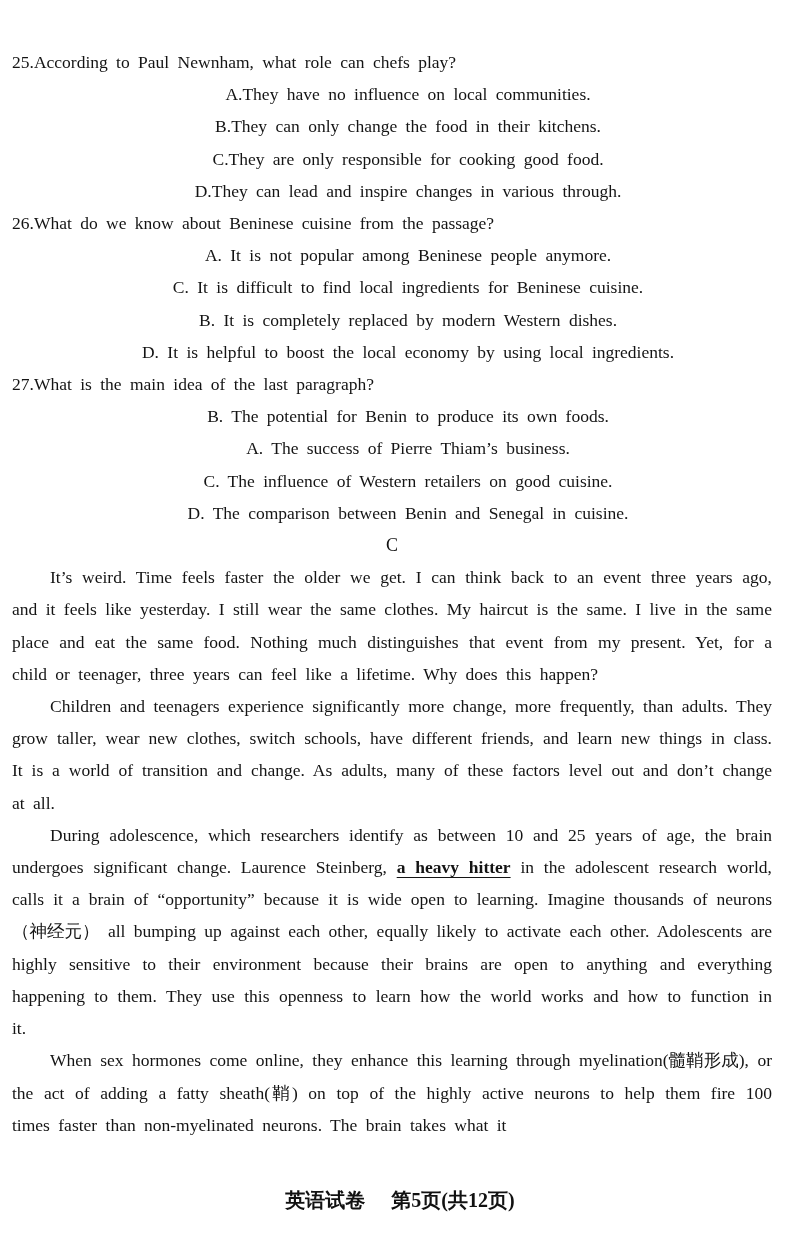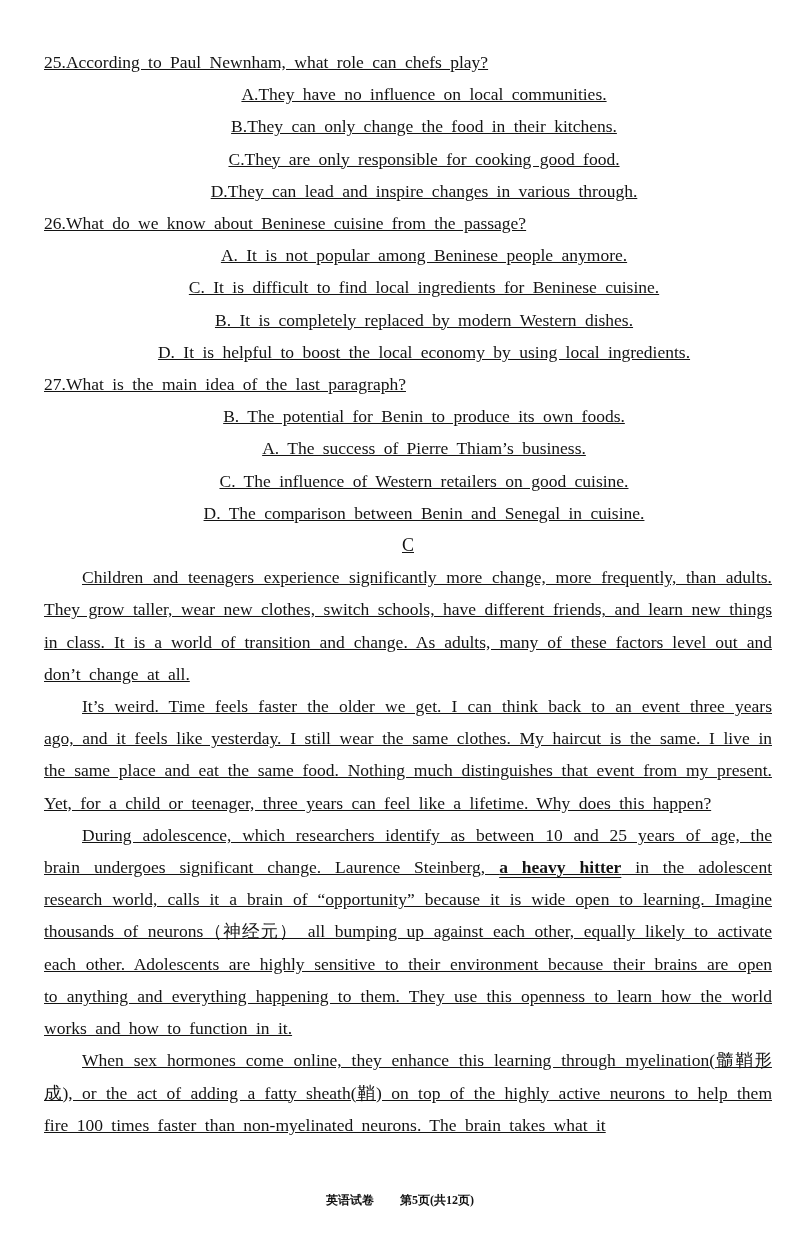--- a/index.html
+++ b/index.html
@@ -11,26 +11,25 @@
     width: 800px;
     height: 1260px;
     overflow: hidden;
     font-family: "Liberation Serif", "DejaVu Serif", serif;
     color: #141414;
   }
   .page {
     box-sizing: border-box;
     width: 800px;
     height: 1260px;
-    padding: 46px 28px 0 44px;
+    padding: 46px 28px 0 12px;
     font-size: 17.5px;
     line-height: 32.2px;
     word-spacing: 4px;
     position: relative;
-    text-decoration: underline;
   }
   .question { margin: 0; }
   .stem { margin: 0; text-align: left; }
   .options { padding-left: 32px; }
   .option { margin: 0; text-align: center; }
   .section-header {
     margin: 0;
     text-align: center;
     font-size: 18px;
     font-weight: 400;
@@ -46,21 +45,21 @@
     text-decoration: underline;
     text-underline-offset: 4px;
   }
   .footer {
     position: absolute;
     left: 0;
     right: 0;
     bottom: 48px;
     text-align: center;
     font-weight: bold;
-    font-size: 12px;
+    font-size: 20px;
     line-height: 24px;
     word-spacing: 1px;
     color: #111;
   }
   .footer .gap { display: inline-block; width: 26px; }
 </style>
 </head>
 <body>
 
 <div class="page">
@@ -90,23 +89,23 @@
     <div class="options">
       <p class="option">B. The potential for Benin to produce its own foods.</p>
       <p class="option">A. The success of Pierre Thiam’s business.</p>
       <p class="option">C. The influence of Western retailers on good cuisine.</p>
       <p class="option">D. The comparison between Benin and Senegal in cuisine.</p>
     </div>
   </div>
 
   <h3 class="section-header">C</h3>
 
+  <p class="para">It’s weird. Time feels faster the older we get. I can think back to an event three years ago, and it feels like yesterday. I still wear the same clothes. My haircut is the same. I live in the same place and eat the same food. Nothing much distinguishes that event from my present. Yet, for a child or teenager, three years can feel like a lifetime. Why does this happen?</p>
+
   <p class="para">Children and teenagers experience significantly more change, more frequently, than adults. They grow taller, wear new clothes, switch schools, have different friends, and learn new things in class. It is a world of transition and change. As adults, many of these factors level out and don’t change at all.</p>
-
-  <p class="para">It’s weird. Time feels faster the older we get. I can think back to an event three years ago, and it feels like yesterday. I still wear the same clothes. My haircut is the same. I live in the same place and eat the same food. Nothing much distinguishes that event from my present. Yet, for a child or teenager, three years can feel like a lifetime. Why does this happen?</p>
 
   <p class="para"><span>During adolescence, which researchers identify as between 10 and 25 years of age, the brain undergoes significant change. Laurence Steinberg, </span><span class="hl">a heavy hitter</span><span> in the adolescent research world, calls it a brain of “opportunity” because it is wide open to learning. Imagine thousands of neurons（神经元） all bumping up against each other, equally likely to activate each other. Adolescents are highly sensitive to their environment because their brains are open to anything and everything happening to them. They use this openness to learn how the world works and how to function in it.</span></p>
 
   <p class="para">When sex hormones come online, they enhance this learning through myelination(髓鞘形成), or the act of adding a fatty sheath(鞘) on top of the highly active neurons to help them fire 100 times faster than non-myelinated neurons. The brain takes what it</p>
 
   <div class="footer">
     <span>英语试卷</span><span class="gap"></span><span>第5页(共12页)</span>
   </div>
 
 </div>

